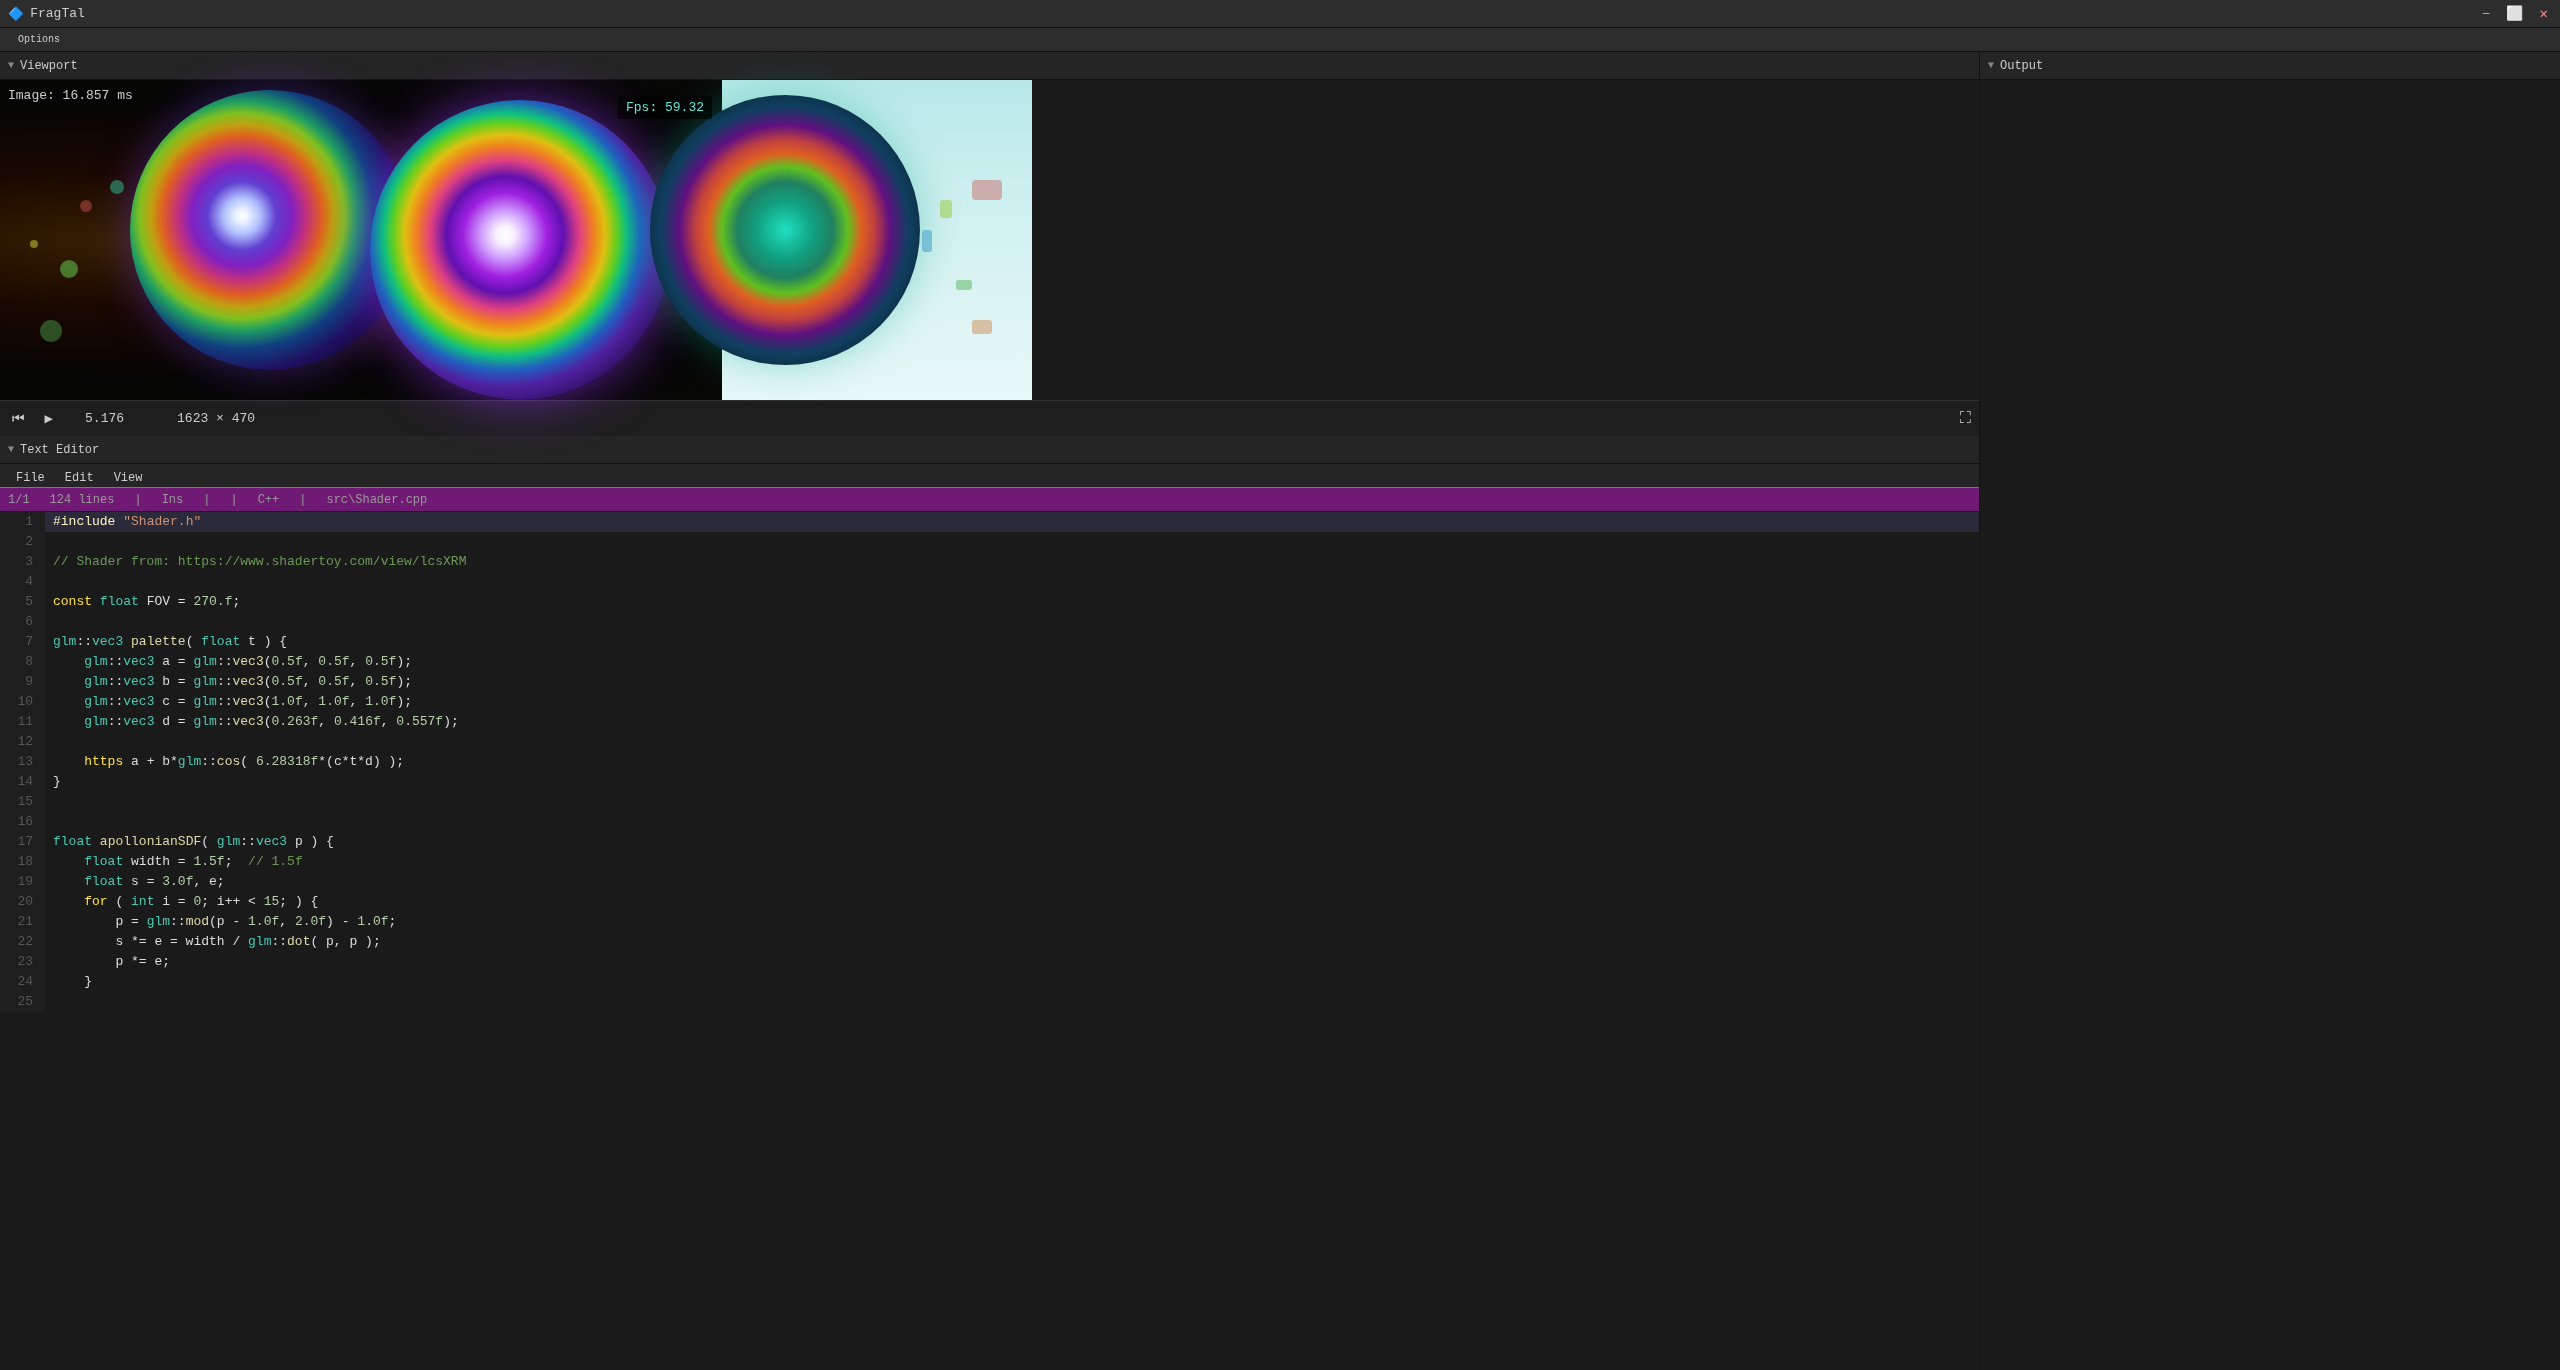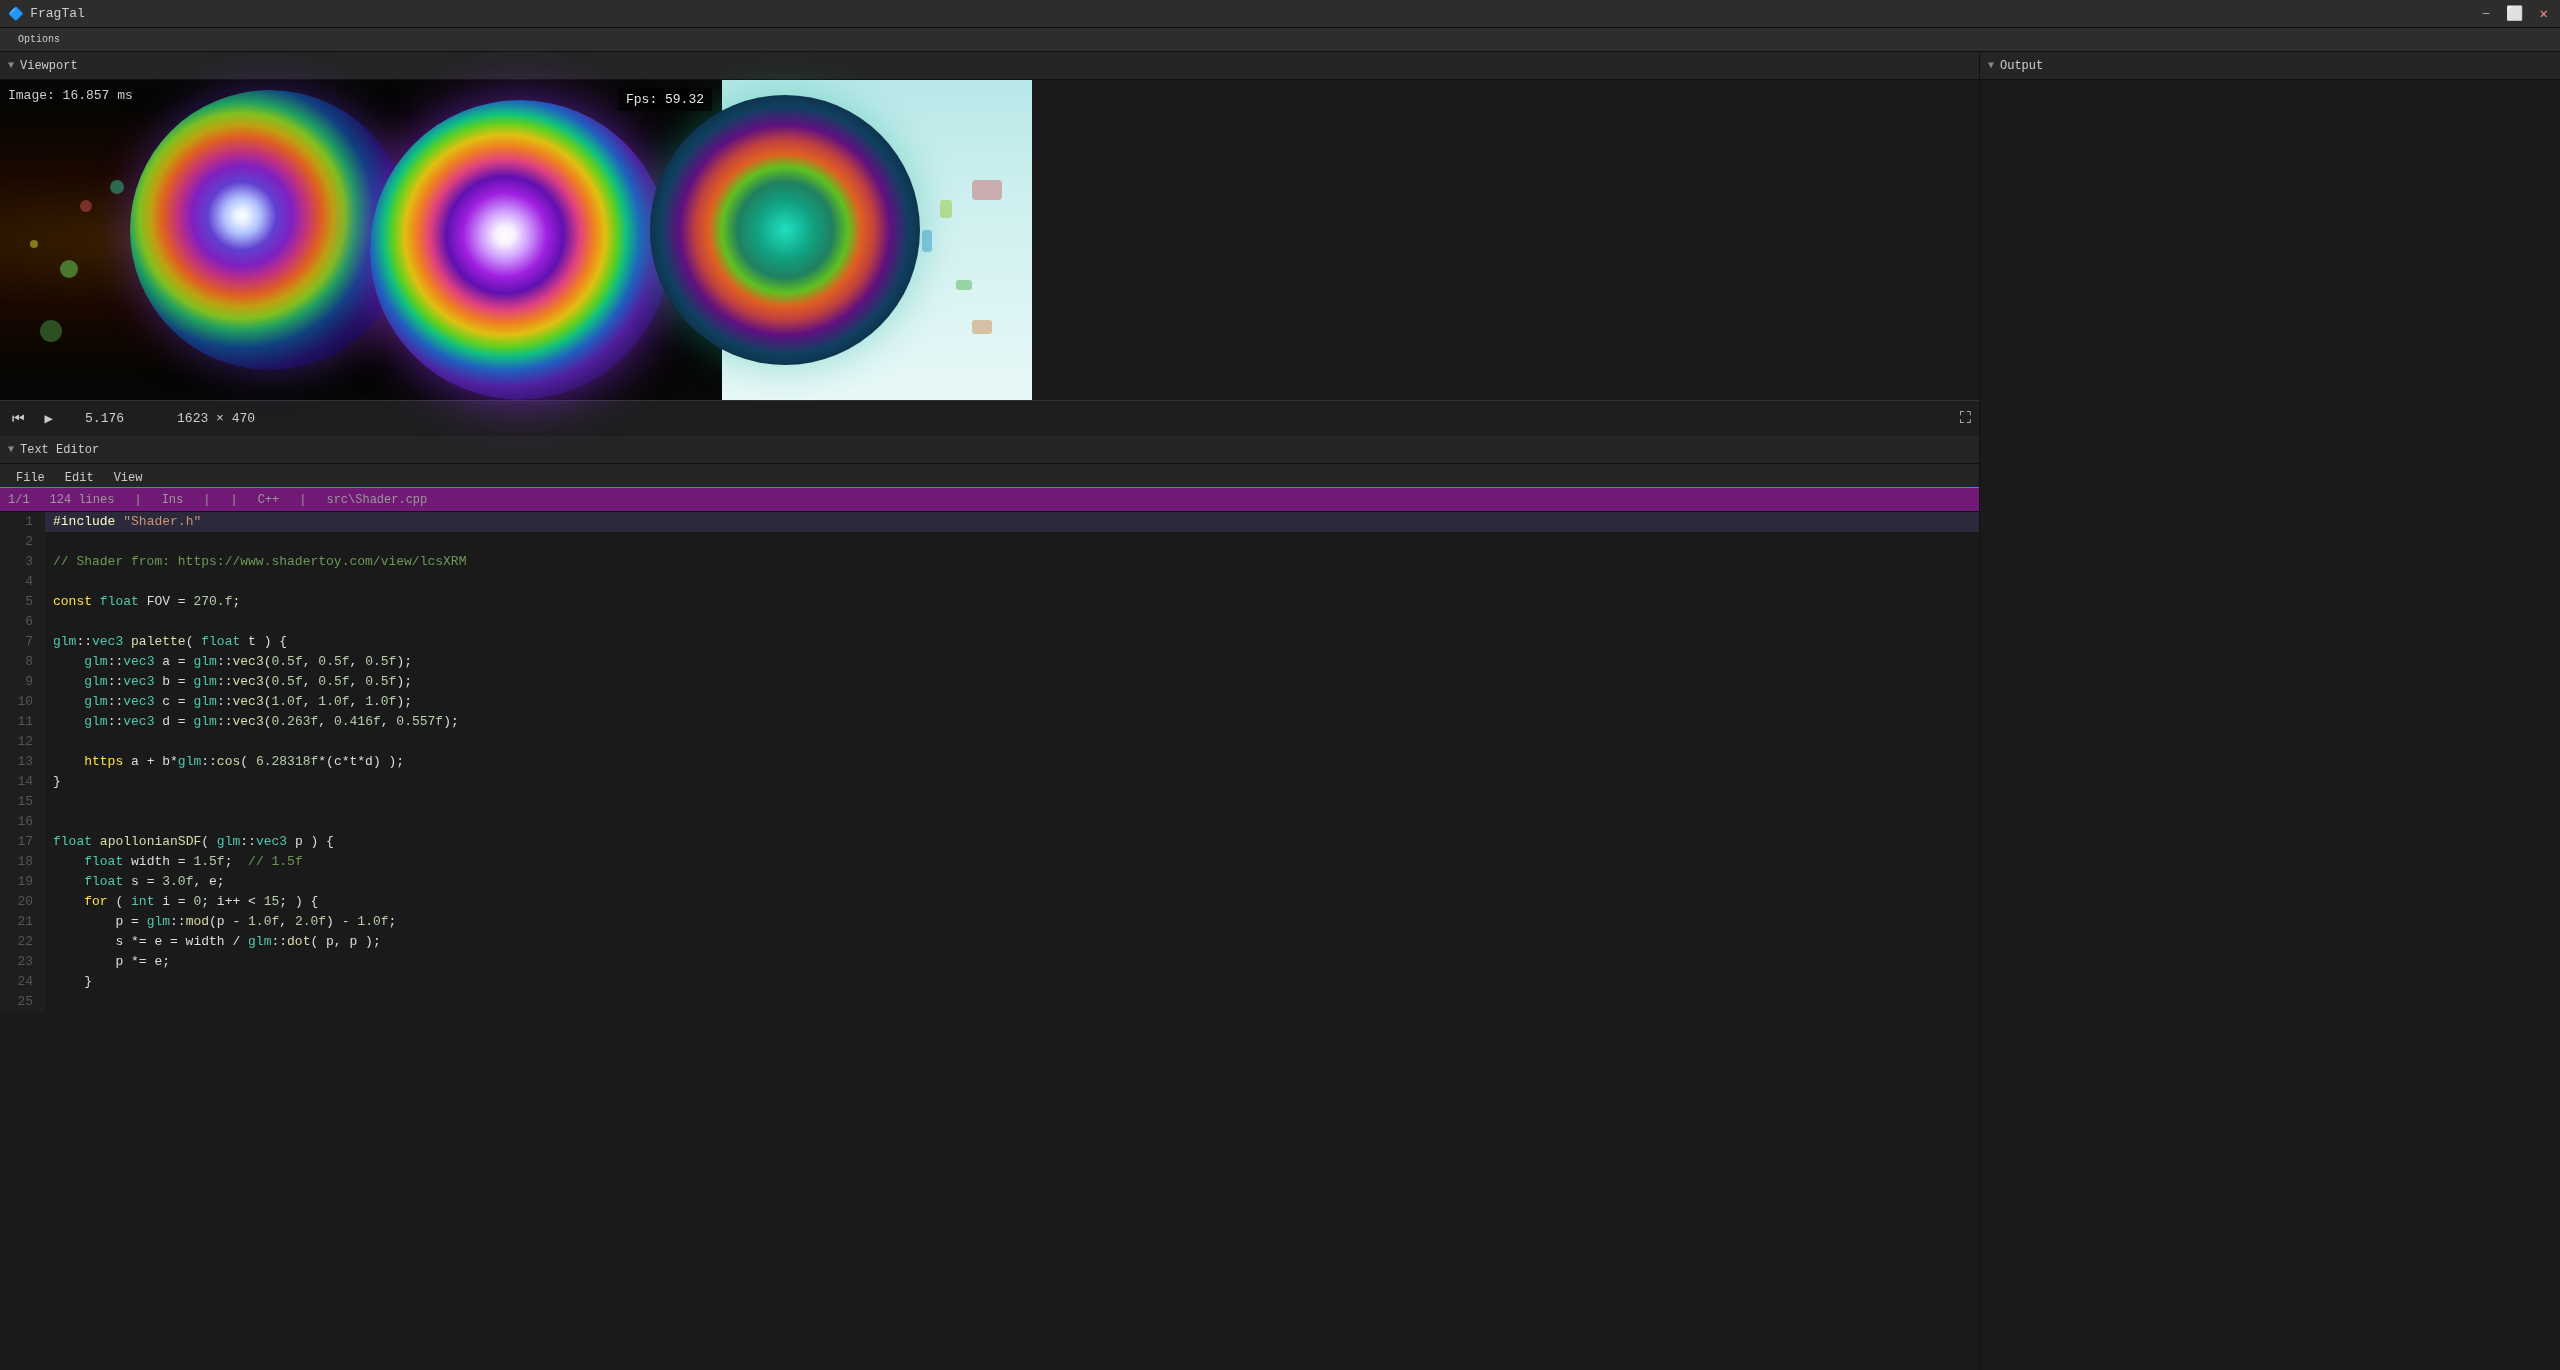--- a/index.html
+++ b/index.html
@@ -190,24 +190,24 @@
       top: 0;
       right: 0;
       width: 310px;
       height: 320px;
       background: linear-gradient(180deg, #b8e8e8 0%, #d0f0f0 40%, #e8f8f8 100%);
     }
 
     
     #fps-overlay {
       position: absolute;
-      top: 8px;
+      top: 16px;
       right: 320px;
       background: rgba(0,0,0,0.6);
-      color: #e5e5e5;
+      color: #5eead4;
       padding: 4px 8px;
       font-size: 13px;
     }
 
     
     #image-time {
       position: absolute;
       top: 8px;
       left: 8px;
       color: #ccc;

